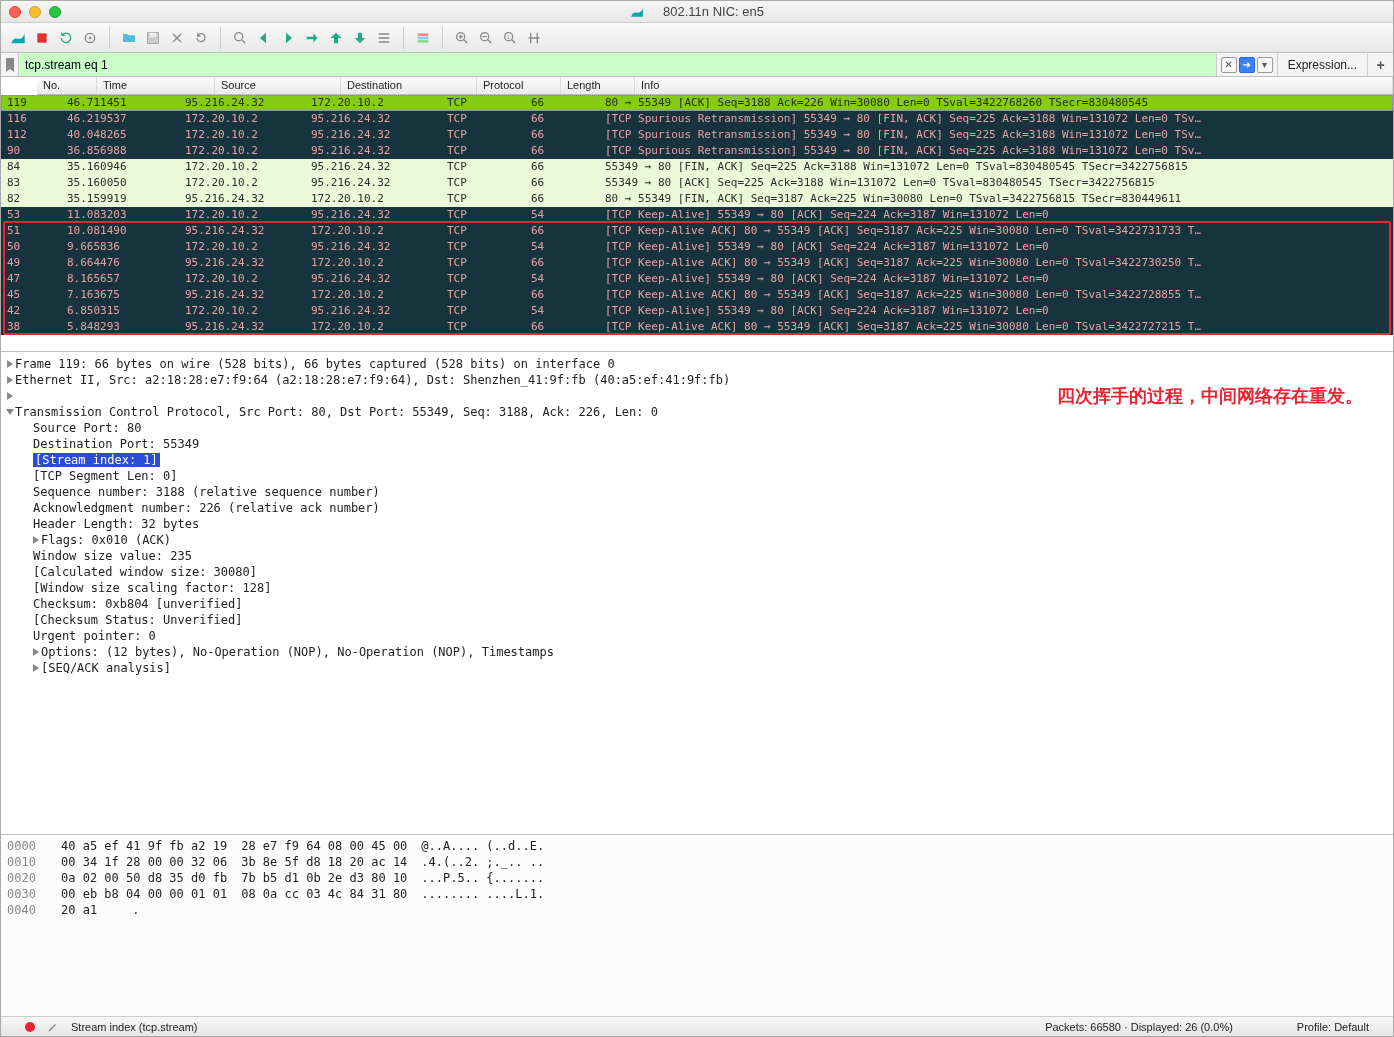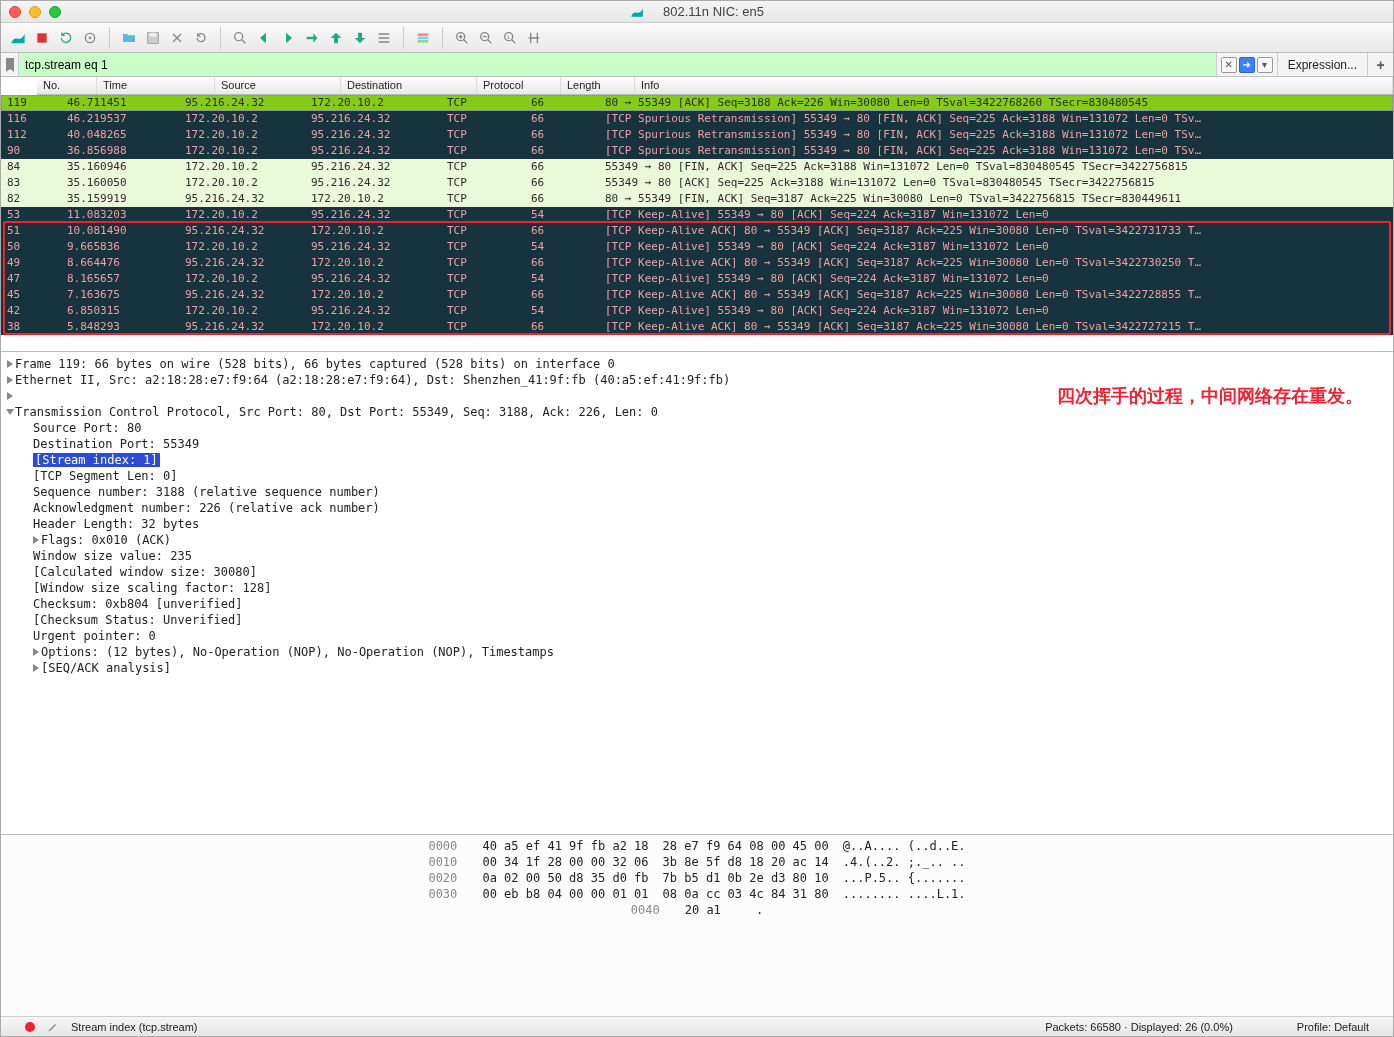--- a/index.html
+++ b/index.html
@@ -43,21 +43,21 @@
   
   .details { flex:1; overflow:hidden; font-family: Menlo, Consolas, monospace; font-size:12px; border-top:1px solid #bfbfbf; padding:4px 6px; position:relative;}
   .dline { display:flex; align-items:center; height:16px;}
   .tri{display:inline-block; width:0; height:0; border-top:4px solid transparent; border-bottom:4px solid transparent; border-left:6px solid #888; margin-right:2px;}
   .tri.open{transform:rotate(90deg);}
   .indent1{padding-left:26px;}
   .hi { background:#2b4dd6; color:#fff; padding:0 2px;}
   .annotation { position:absolute; right:30px; top:32px; color:#e23; font-size:18px; font-weight:bold; font-family:"PingFang SC","Microsoft YaHei",sans-serif;}
   
   .hexpane { height:182px; border-top:1px solid #bfbfbf; font-family:Menlo,Consolas,monospace; font-size:12px; padding:4px 6px; background:#fcfcfc;}
-  .hexrow { display:flex; gap:14px; height:16px;justify-content:center;}
+  .hexrow { display:flex; gap:14px; height:16px;}
   .hxoff{color:#888; width:40px;}
   .hxg{white-space:pre;}
   .hxascii{white-space:pre;}
   
   .statusbar { height:20px; background:linear-gradient(#f6f6f6,#e6e6e6); border-top:1px solid #ccc; display:flex; align-items:center; font-size:11px; padding:0 24px; gap:12px;}
   .status-spacer{flex:1;}
   .status-dot{width:10px;height:10px;border-radius:50%;background:#e23;}
   .pencil{width:12px;height:12px;}
   .filter-clear{display:flex;align-items:center;gap:2px;}
   .fbtn{width:16px;height:16px;border:1px solid #999;border-radius:2px;display:inline-flex;align-items:center;justify-content:center;font-size:10px;color:#555;background:#f8f8f8;}
@@ -431,21 +431,21 @@
       </div>
     <div class="dline indent1">
         <span class="tri"></span>
         <span>[SEQ/ACK analysis]</span>
       </div>
   </div>
 
   <div class="hexpane" id="hexpane">
       <div class="hexrow">
         <span class="hxoff">0000</span>
-        <span class="hxg">40 a5 ef 41 9f fb a2 18</span>
+        <span class="hxg">40 a5 ef 41 9f fb a2 19</span>
         <span class="hxg">28 e7 f9 64 08 00 45 00</span>
         <span class="hxascii">@..A.... (..d..E.</span>
       </div>
       <div class="hexrow">
         <span class="hxoff">0010</span>
         <span class="hxg">00 34 1f 28 00 00 32 06</span>
         <span class="hxg">3b 8e 5f d8 18 20 ac 14</span>
         <span class="hxascii">.4.(..2. ;._.. ..</span>
       </div>
       <div class="hexrow">

